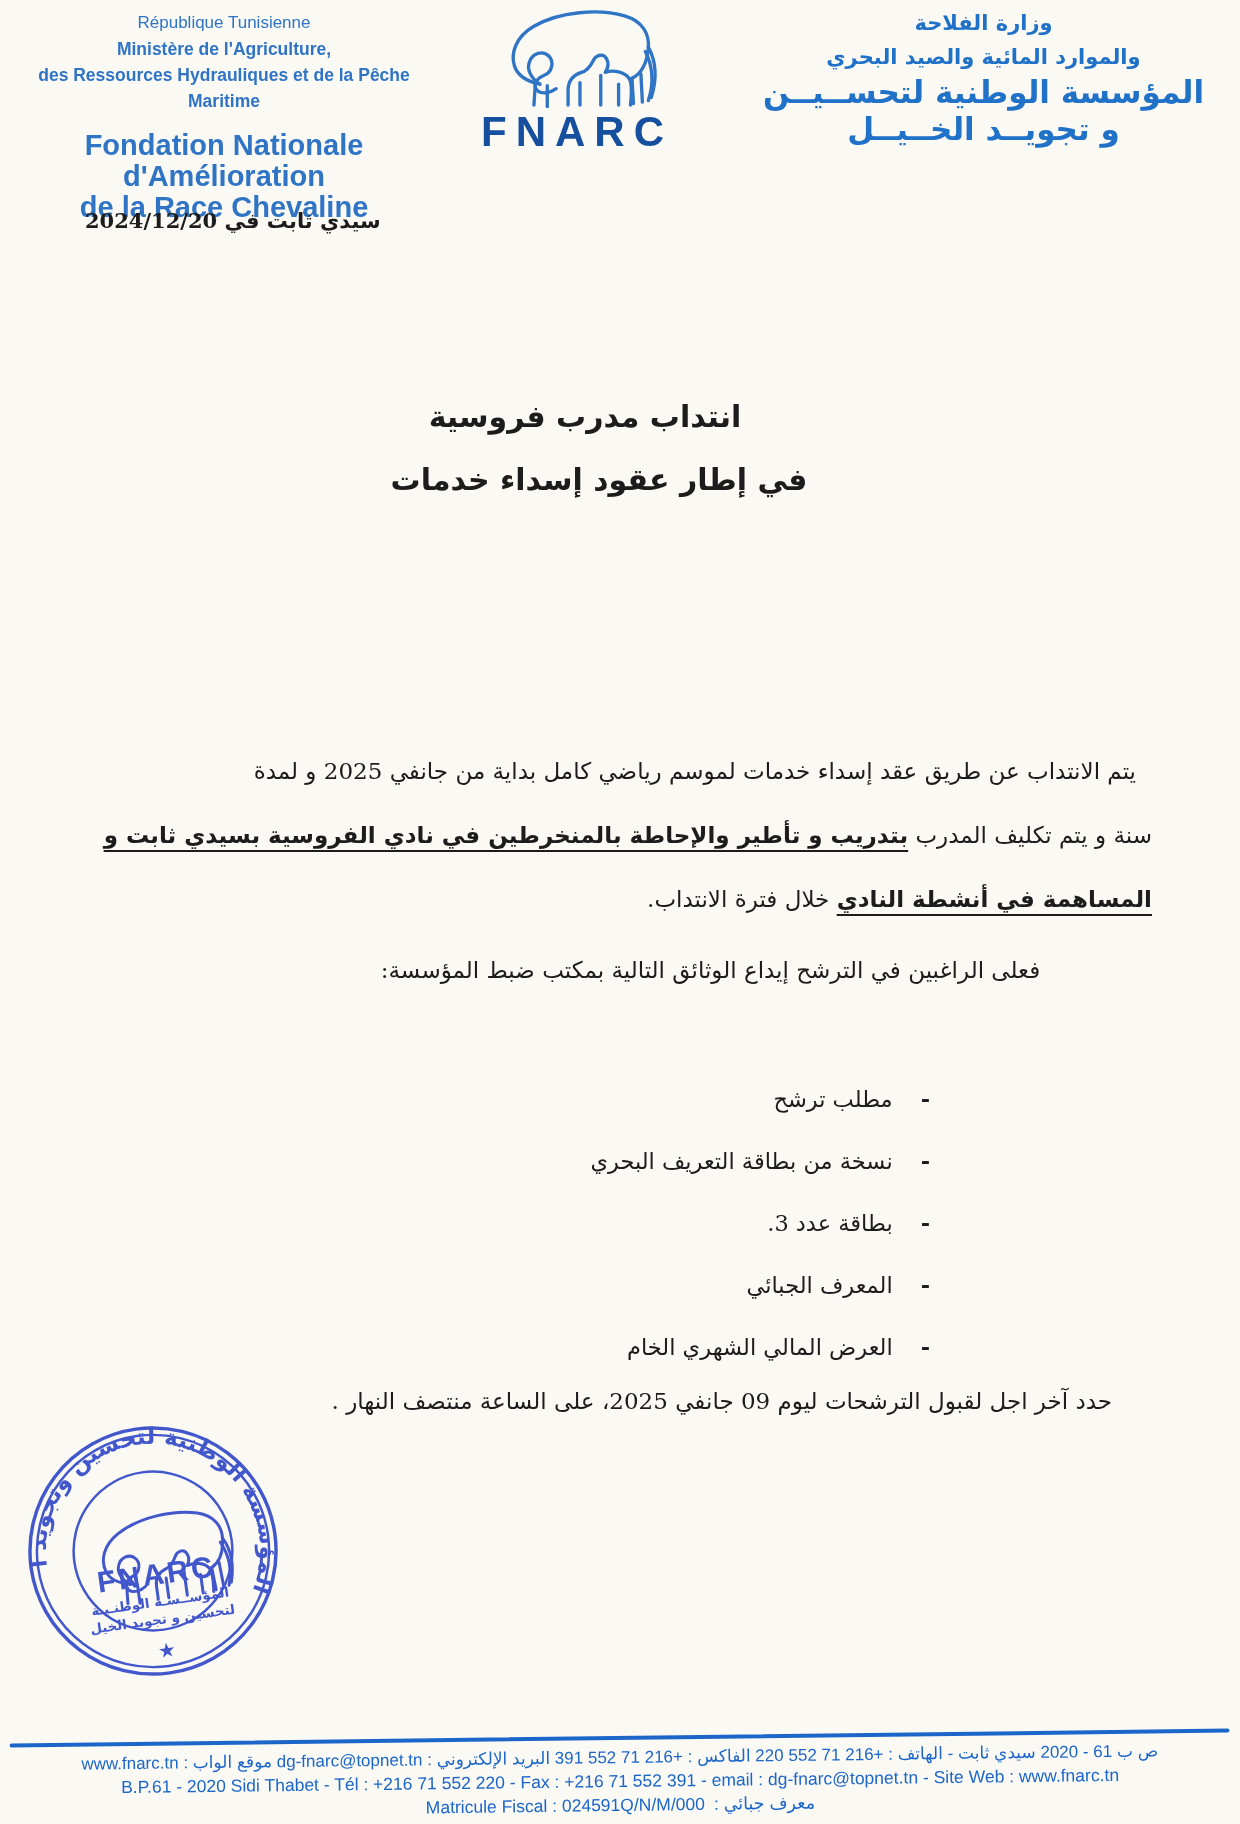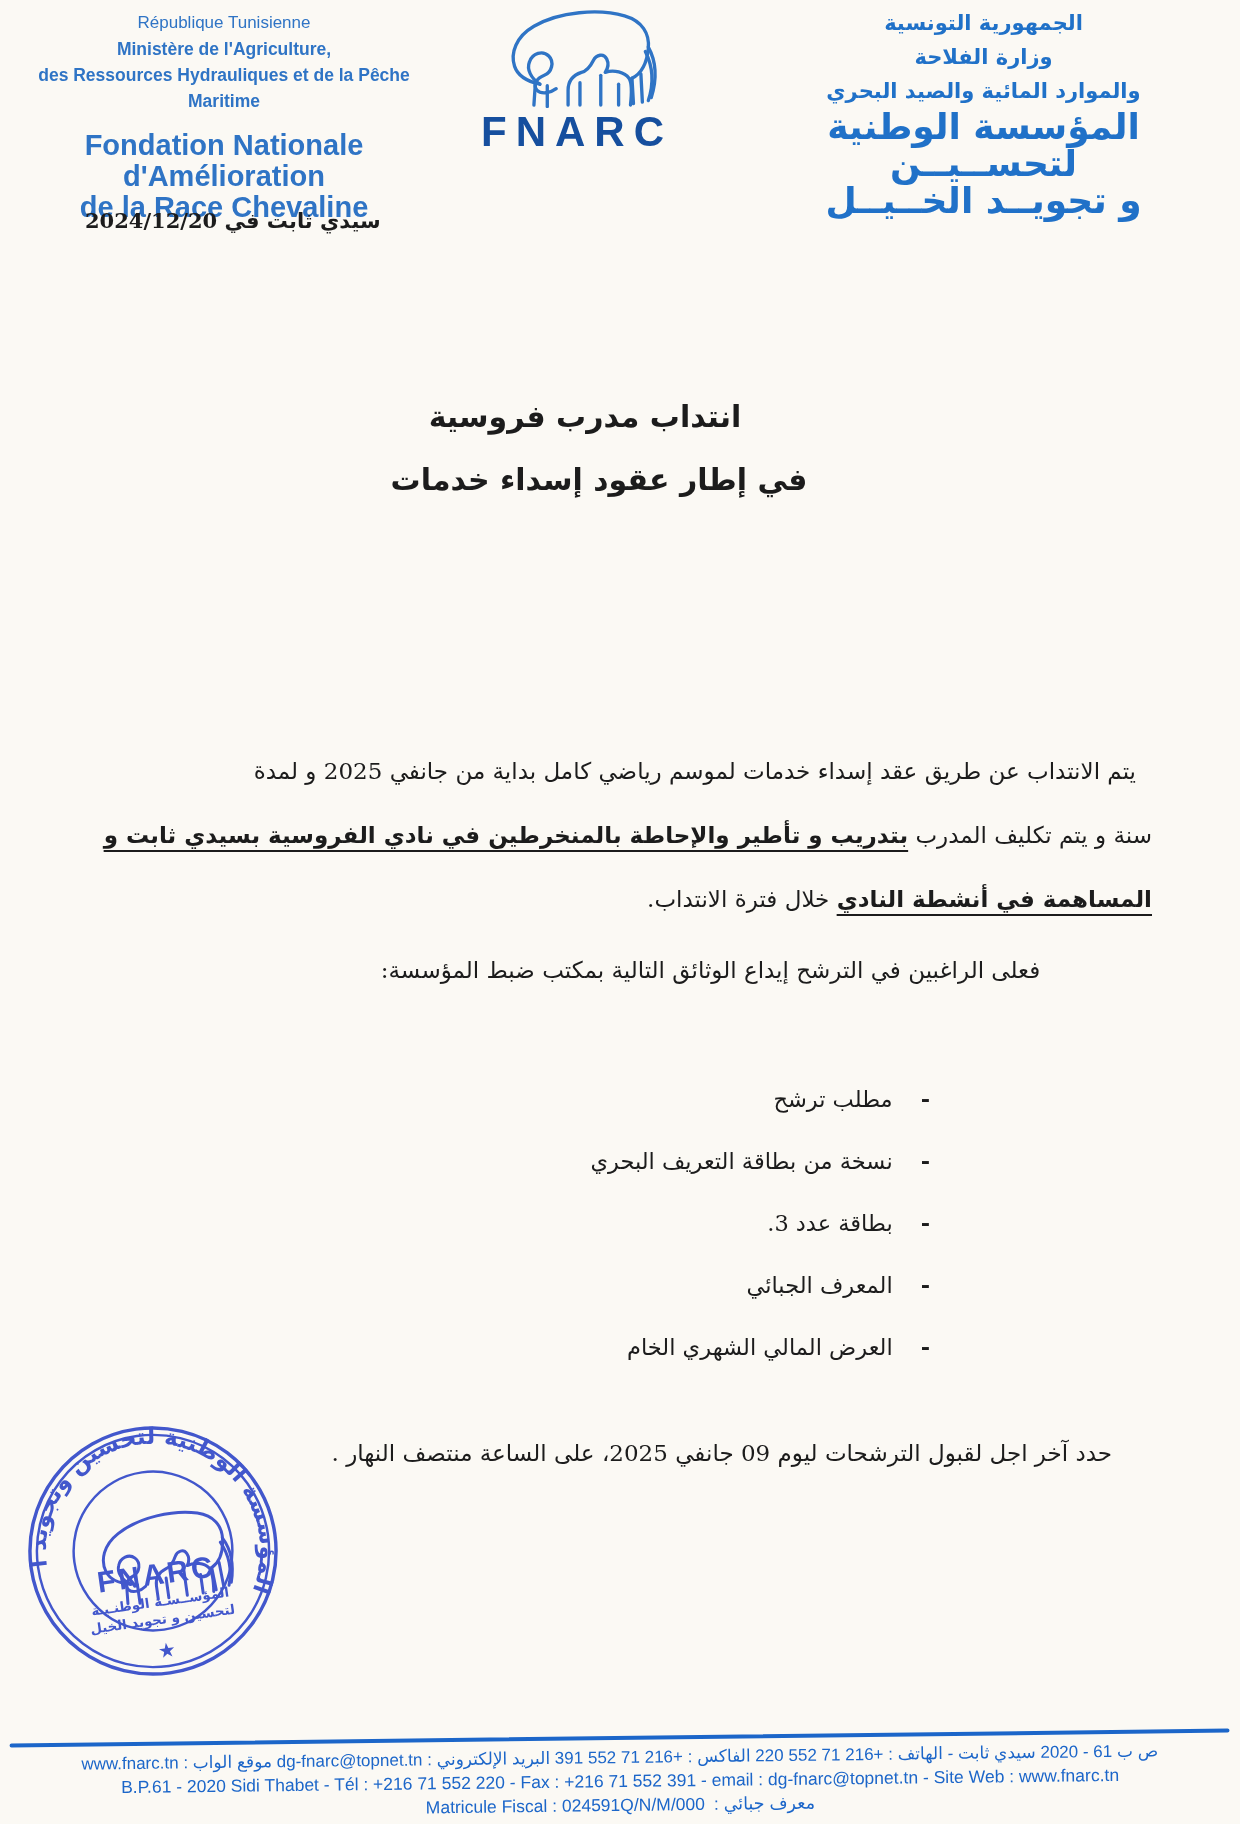--- a/index.html
+++ b/index.html
@@ -41,21 +41,21 @@
     font-family:"Liberation Sans",sans-serif;
     font-weight:bold;font-size:42px;letter-spacing:9px;
     color:var(--logo-blue);margin-top:-4px;
   }
   .hdr-right{
     position:absolute;left:735px;top:6px;width:497px;
     text-align:center;color:var(--arabic-header-blue);
     font-weight:bold;direction:rtl;
   }
   .ha-sm{font-size:21px;line-height:34px;}
-  .ha-lg{font-size:36px;line-height:37px;}
+  .ha-lg{font-size:31px;line-height:37px;}
   
   .date-line{
     position:absolute;left:85px;top:208px;
     direction:rtl;font-weight:bold;font-size:21px;
     font-family:"DejaVu Serif","DejaVu Sans",serif;
   }
   
   .title{
     position:absolute;left:0;right:70px;text-align:center;
     font-weight:bold;font-size:30px;line-height:46px;
@@ -81,21 +81,21 @@
     text-decoration-thickness:2px;
     text-underline-offset:7px;
   }
   .p3{top:950px;text-align:center;padding-left:184px;line-height:40px;white-space:nowrap;}
   .doc-list{position:absolute;left:0;right:0;top:1040px;margin-top:40px;}
   .doc-item{
     line-height:38px;margin-bottom:24px;
     padding-right:222px;white-space:nowrap;font-size:22.5px;
   }
   .dash{margin-left:28px;font-weight:bold;}
-  .closing{top:1432px;padding-right:40px;line-height:42px;white-space:nowrap;}
+  .closing{top:1380px;padding-right:40px;line-height:42px;white-space:nowrap;}
   
   .stamp{
     position:absolute;left:24px;top:1422px;width:258px;height:258px;
     transform:rotate(-8deg);opacity:.9;
   }
   .stamp svg{width:100%;height:100%;color:var(--stamp-blue);}
   .stamp-rim{
     font-family:"DejaVu Sans",sans-serif;font-weight:bold;font-size:23px;
     fill:currentColor;letter-spacing:1px;
   }
@@ -159,21 +159,20 @@
   </div>
 
   <div class="hdr-center">
     <svg class="logo-horse" viewBox="0 0 240 140">
         <use href="#horse-art"></use>
       </svg>
     <div class="logo-text">FNARC</div>
   </div>
 
   <div class="hdr-right">
-    <div class="ha-sm">الجمهورية التونسية</div>
     <div class="ha-sm">وزارة الفلاحة</div>
     <div class="ha-sm">والموارد المائية والصيد البحري</div>
     <div class="ha-lg">المؤسسة الوطنية لتحســيــن</div>
     <div class="ha-lg">و تجويــد الخــيــل</div>
   </div>
 
   <div class="date-line" dir="rtl">سيدي ثابت في 2024/12/20</div>
 
   <div class="title t1" dir="rtl">انتداب مدرب فروسية</div>
   <div class="title t2" dir="rtl">في إطار عقود إسداء خدمات</div>

